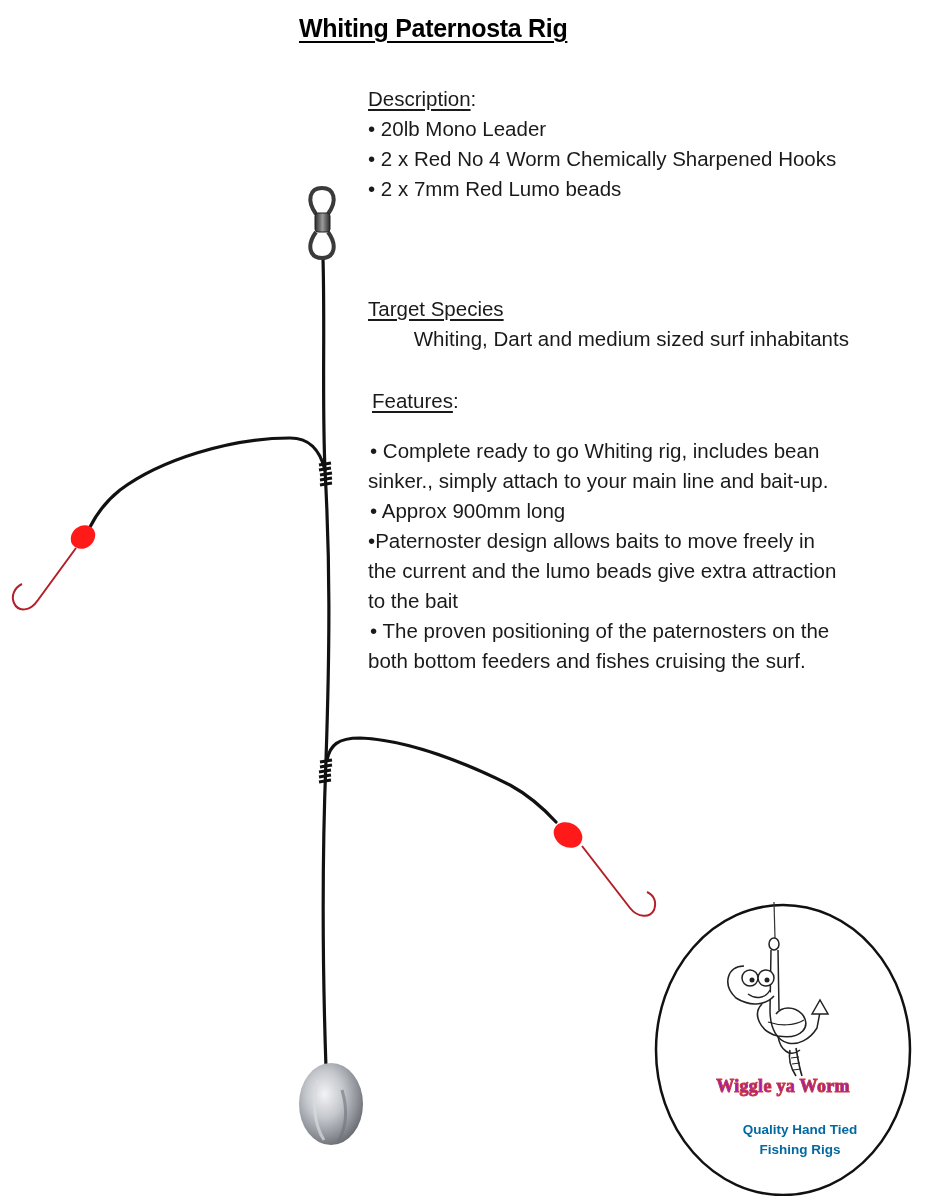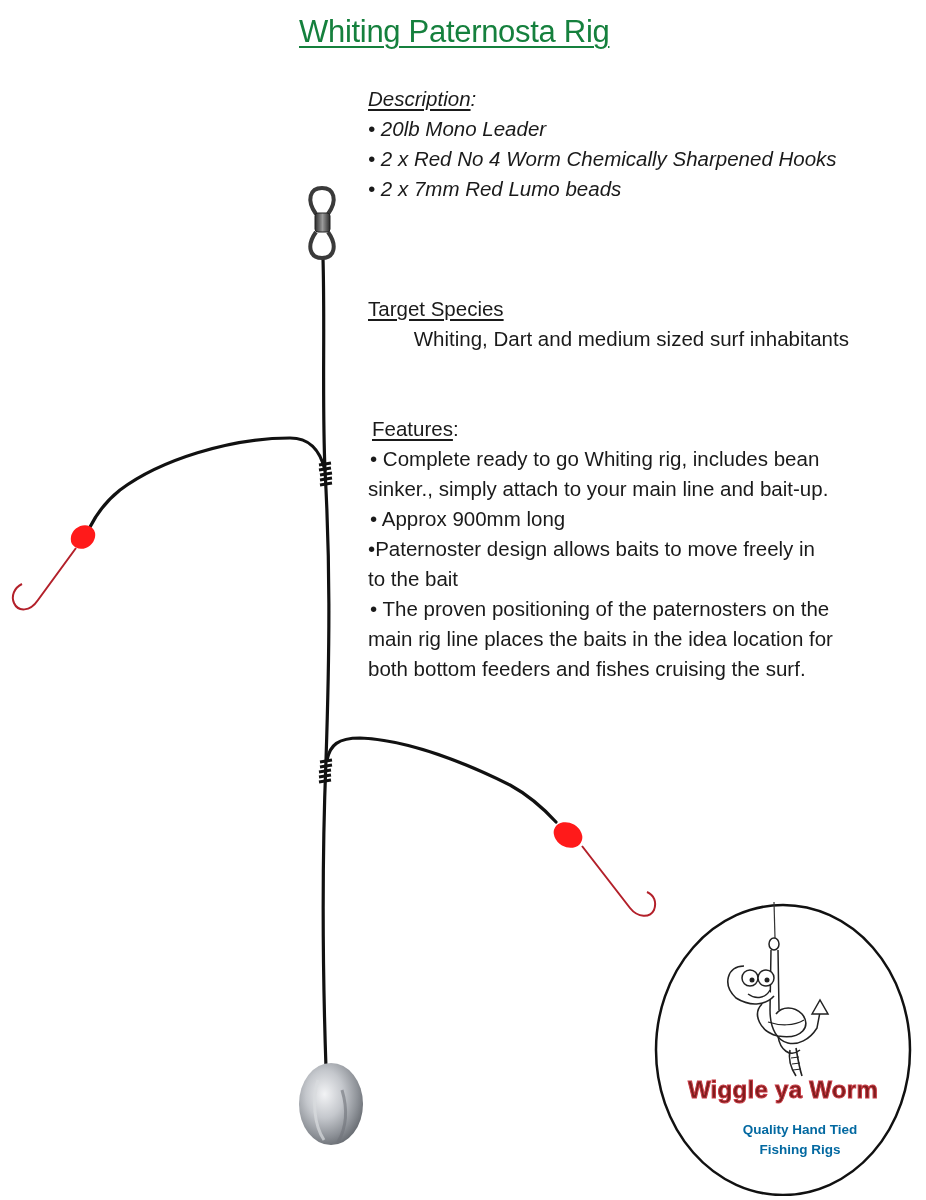--- a/index.html
+++ b/index.html
@@ -1,33 +1,33 @@
 <!DOCTYPE html>
 <html><head>
 <meta charset="utf-8">
 <style>
   html, body { margin: 0; padding: 0; background: #ffffff; }
   body { width: 926px; height: 1200px; position: relative; overflow: hidden;
          font-family: "Liberation Sans", "DejaVu Sans", sans-serif; color: #111; }
-  .title { position: absolute; left: 299px; top: 14px; font-size: 31px; font-weight: normal;
+  .title { position: absolute; left: 299px; top: 14px; font-size: 25px; font-weight: bold;
            text-decoration: underline; text-decoration-thickness: 2px; text-underline-offset: 4px;
-           letter-spacing: -0.3px; color: #15803d; white-space: nowrap; }
+           letter-spacing: -0.3px; color: #000000; white-space: nowrap; }
   .text-block { position: absolute; left: 368px; font-size: 20.5px; line-height: 30px;
                 color: #1a1a1a; white-space: nowrap; }
   .hdr { text-decoration: underline; text-underline-offset: 3px; }
   .line { display: block; height: 30px; }
-  #desc { top: 84px; font-style: italic; }
+  #desc { top: 84px; }
   #target { top: 294px; }
   #feat { top: 386px; }
   .feat-line { display: block; height: 30px; }
   svg.rig { position: absolute; left: 0; top: 0; }
   .logo { position: absolute; left: 652px; top: 900px; width: 262px; height: 296px; }
   .logo-brand { position: absolute; left: 0; width: 100%; top: 176px; text-align: center;
-                font-family: Liberation Sans, sans-serif; font-weight: bold; font-size: 24px;
-                color: #7f1d1d; -webkit-text-stroke: 1px #c83a44; letter-spacing: 0.3px; white-space: nowrap; }
+                font-family: Liberation Serif, serif; font-weight: bold; font-size: 18px;
+                color: #a21caf; -webkit-text-stroke: 1px #c83a44; letter-spacing: 0.3px; white-space: nowrap; }
   .logo-tag { position: absolute; left: 17px; width: 100%; text-align: center;
               font-family: "Liberation Sans", sans-serif; font-weight: bold; font-size: 13.5px; color: #0369a1; }
   .tag1 { top: 222px; }
   .tag2 { top: 242px; text-align: center; }
 </style>
 </head>
 <body>
 
 <div class="title">Whiting Paternosta Rig</div>
 
@@ -103,28 +103,28 @@
   <span class="line">• 2 x Red No 4 Worm  Chemically Sharpened  Hooks</span>
   <span class="line">• 2 x 7mm Red Lumo beads</span>
 </div>
 
 <div id="target" class="text-block">
   <span class="line"><span class="hdr">Target Species</span></span>
   <span class="line" style="white-space:pre;margin-left:40px;"> Whiting, Dart and medium sized surf inhabitants</span>
 </div>
 
 <div id="feat" class="text-block">
-  <span class="line" style="padding-left:4px;margin-top:28px;"><span class="hdr">Features</span><span>:</span></span>
-  <span class="feat-line" style="padding-left:2px;">• Complete ready to go Whiting rig,  includes bean</span>
+  <span class="line" style="padding-left:4px;"><span class="hdr">Features</span><span>:</span></span>
+  <span class="feat-line" style="padding-left:2px;margin-top:20px;">• Complete ready to go Whiting rig,  includes bean</span>
   <span class="feat-line">sinker., simply attach to your main line and  bait-up.</span>
   <span class="feat-line" style="padding-left:2px;">• Approx 900mm long</span>
   <span class="feat-line">•Paternoster design allows baits to move freely in</span>
+  <span class="feat-line">the current and the lumo beads give extra attraction</span>
   <span class="feat-line">to the bait</span>
   <span class="feat-line" style="padding-left:2px;">• The proven positioning of the paternosters on the</span>
-  <span class="feat-line">main rig line places the baits in the idea location for</span>
   <span class="feat-line">both bottom feeders and fishes cruising the surf.</span>
 </div>
 
 <div class="logo">
   <svg width="262" height="296" viewBox="0 0 262 296" style="position:absolute;left:0;top:0;">
     <ellipse cx="131" cy="150" rx="127" ry="145" fill="#fff" stroke="#111" stroke-width="2.5"></ellipse>
 
     <g>
       <line x1="122" y1="2" x2="123" y2="38" stroke="#333" stroke-width="1.2"></line>
       <ellipse cx="122" cy="44" rx="5" ry="6" fill="none" stroke="#222" stroke-width="1.5"></ellipse>

